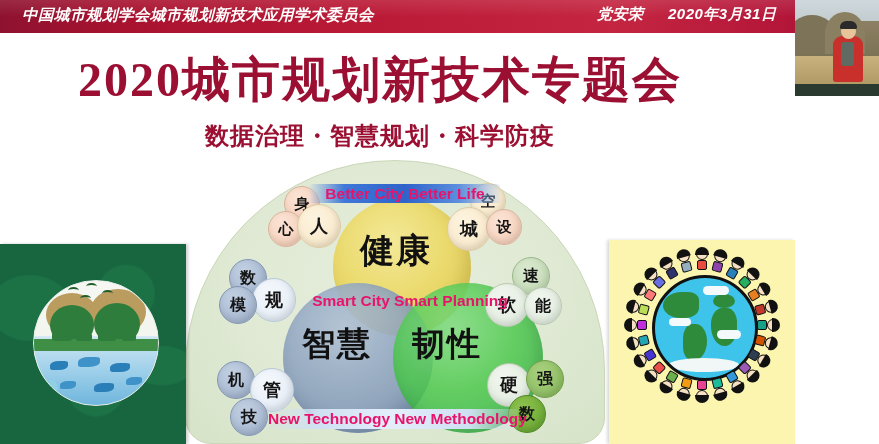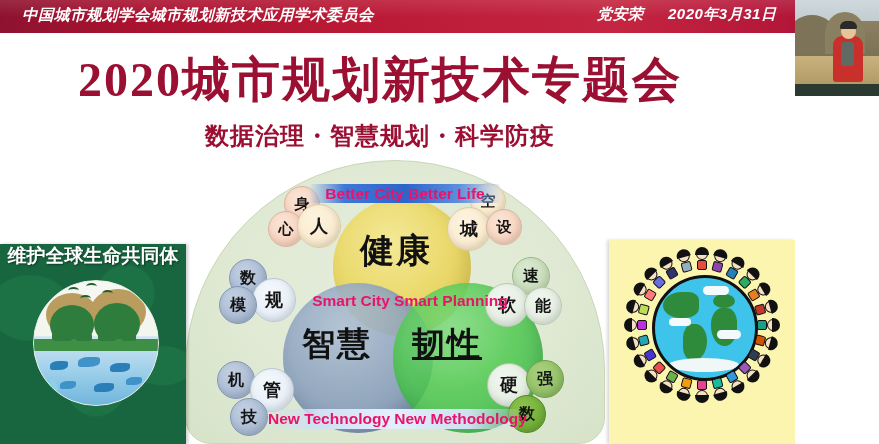--- a/index.html
+++ b/index.html
@@ -96,21 +96,21 @@
     box-shadow:inset -6px -8px 14px rgba(20,90,30,.25);
     z-index:5;
   }
   .big-label{
     position:absolute;z-index:9;
     font-family:"Liberation Serif","DejaVu Serif",serif;
     font-weight:bold;color:#111;white-space:nowrap;
   }
   #label-health{left:360px;top:228px;font-size:34px;letter-spacing:2px;}
   #label-wisdom{left:302px;top:322px;font-size:33px;letter-spacing:2px;}
-  #label-resilience{left:412px;top:322px;font-size:33px;letter-spacing:2px;text-decoration:underline;}
+  #label-resilience{left:412px;top:322px;font-size:33px;letter-spacing:2px;}
 
   
   .bubble{
     position:absolute;border-radius:50%;z-index:7;
     display:flex;align-items:center;justify-content:center;
     font-family:"Liberation Serif","DejaVu Serif",serif;
     font-weight:bold;color:#151515;
     box-shadow:inset -2px -3px 6px rgba(0,0,0,.12);
   }
   .b-peach{background:radial-gradient(circle at 38% 30%,#fbe3d4,#f6cdb6);border:1px solid #d9b49c;}
@@ -284,21 +284,20 @@
 <div class="big-label" id="label-health">健康</div>
 <div class="big-label" id="label-wisdom">智慧</div>
 <div class="big-label" id="label-resilience">韧性</div>
 
 <div class="eng-banner" id="eng-top">Better City Better Life</div>
 <div class="eng-banner" id="eng-mid">Smart City Smart Planning</div>
 <div class="eng-banner" id="eng-bottom">New Technology New Methodology</div>
 
 <div id="left-panel">
   <div id="left-panel-map"></div>
-  <div id="left-panel-title">维护全球生命共同体</div>
   <div id="eco-globe">
     <div class="eco-tree" id="eco-canopy-a"></div>
     <div class="eco-tree" id="eco-canopy-b"></div>
     <div class="eco-tree" id="eco-tree-a"></div>
     <div class="eco-tree" id="eco-tree-b"></div>
     <div id="eco-ground"></div>
     <div class="eco-animal" id="eco-an-1"></div>
     <div class="eco-animal" id="eco-an-2"></div>
     <div class="eco-animal" id="eco-an-3"></div>
     <div class="eco-animal" id="eco-an-4"></div>

